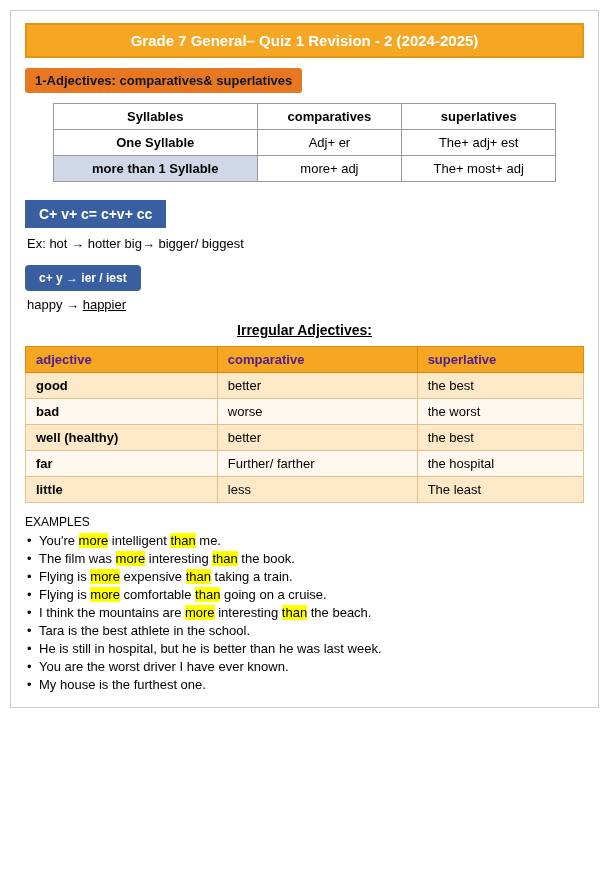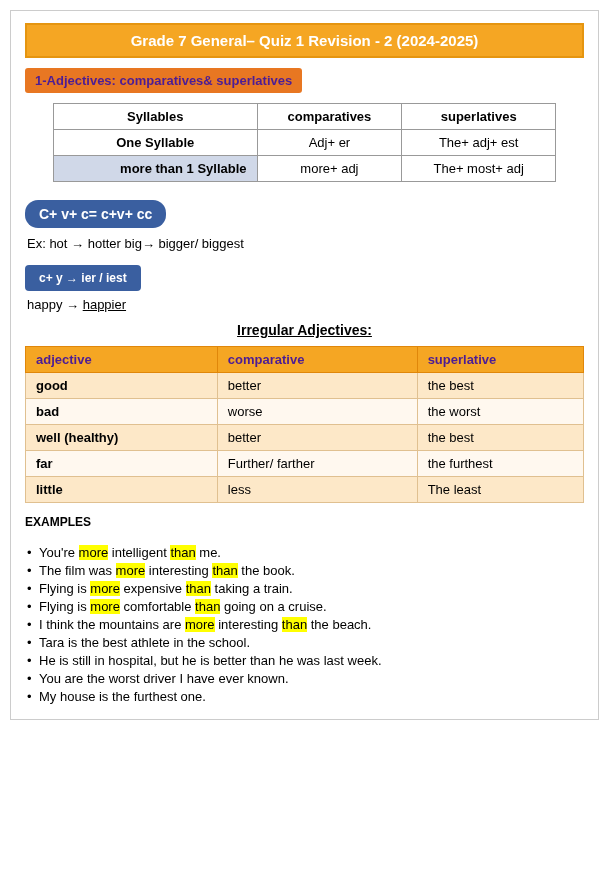--- a/index.html
+++ b/index.html
@@ -23,21 +23,21 @@
       font-weight: bold;
       font-size: 15px;
       text-align: center;
       padding: 7px 10px;
       border-radius: 0;
       margin-bottom: 10px;
       border: 2px solid #e59510;
     }
     .section-title {
       background: #e87722;
-      color: #4c1d95;
+      color: #0f172a;
       font-weight: bold;
       font-size: 13px;
       padding: 5px 10px;
       border-radius: 3px;
       display: inline-block;
       margin-bottom: 10px;
     }
     
     .syllables-table {
       border-collapse: collapse;
@@ -53,29 +53,28 @@
     .syllables-table thead th {
       background: #fff;
       font-weight: bold;
     }
     .syllables-table tbody tr:first-child td:first-child {
       font-weight: bold;
     }
     .syllables-table tbody tr:last-child td:first-child {
       font-weight: bold;
       background: #d0d8e8;
-      text-align: right;
     }
     .formula-box {
       background: #3a5fa0;
       color: #fff;
       font-weight: bold;
       font-size: 14px;
       padding: 6px 14px;
-      border-radius: 13px;
+      border-radius: 0;
       display: inline-block;
       margin: 8px 0 8px 0;
     }
     .example-line {
       font-size: 13px;
       margin-bottom: 8px;
       margin-left: 2px;
     }
     .formula-box2 {
       background: #3a5fa0;
@@ -125,23 +124,23 @@
       padding: 5px 10px;
       font-size: 13px;
     }
     .irr-table tbody td:first-child {
       font-weight: bold;
     }
     .examples-section {
       margin-top: 6px;
     }
     .examples-label {
-      font-weight: bold;
+      font-weight: normal;
       font-size: 12px;
-      margin-bottom: 16px;
+      margin-bottom: 4px;
     }
     .examples-list {
       list-style: none;
       padding: 0;
     }
     .examples-list li {
       font-size: 13px;
       margin-bottom: 3px;
       padding-left: 14px;
       position: relative;
@@ -222,21 +221,21 @@
           <td>the worst</td>
         </tr>
         <tr>
           <td>well (healthy)</td>
           <td>better</td>
           <td>the best</td>
         </tr>
         <tr>
           <td>far</td>
           <td>Further/ farther</td>
-          <td>the furthest</td>
+          <td>the hospital</td>
         </tr>
         <tr>
           <td>little</td>
           <td>less</td>
           <td>The least</td>
         </tr>
       </tbody>
   </table>
 
   <div class="examples-section">

